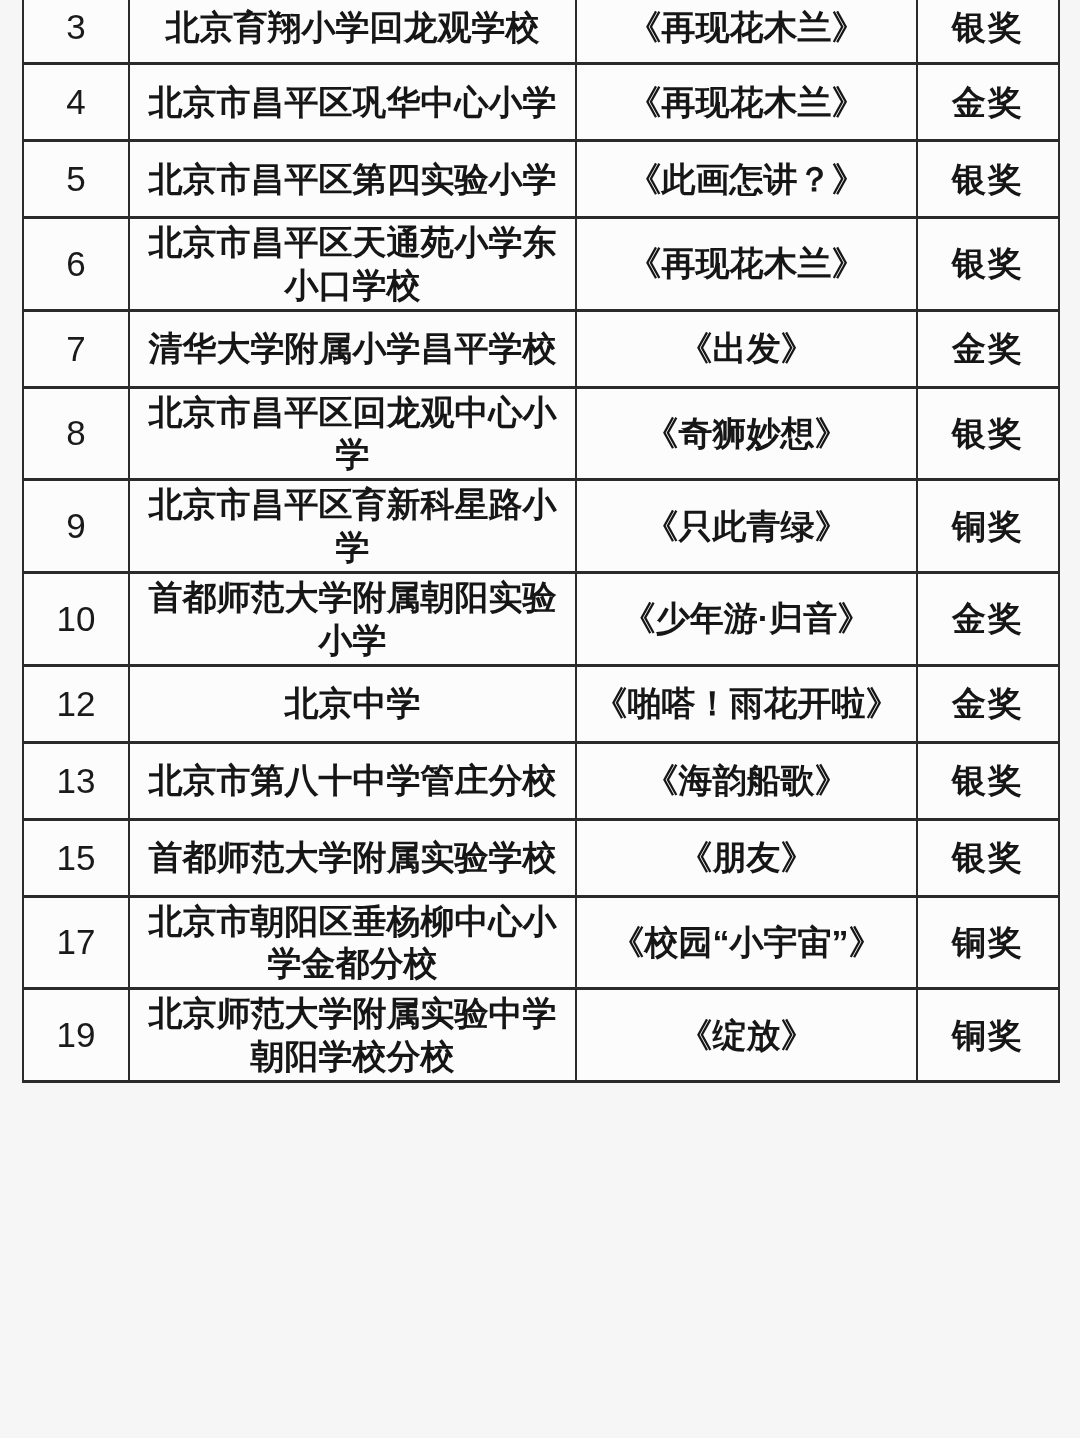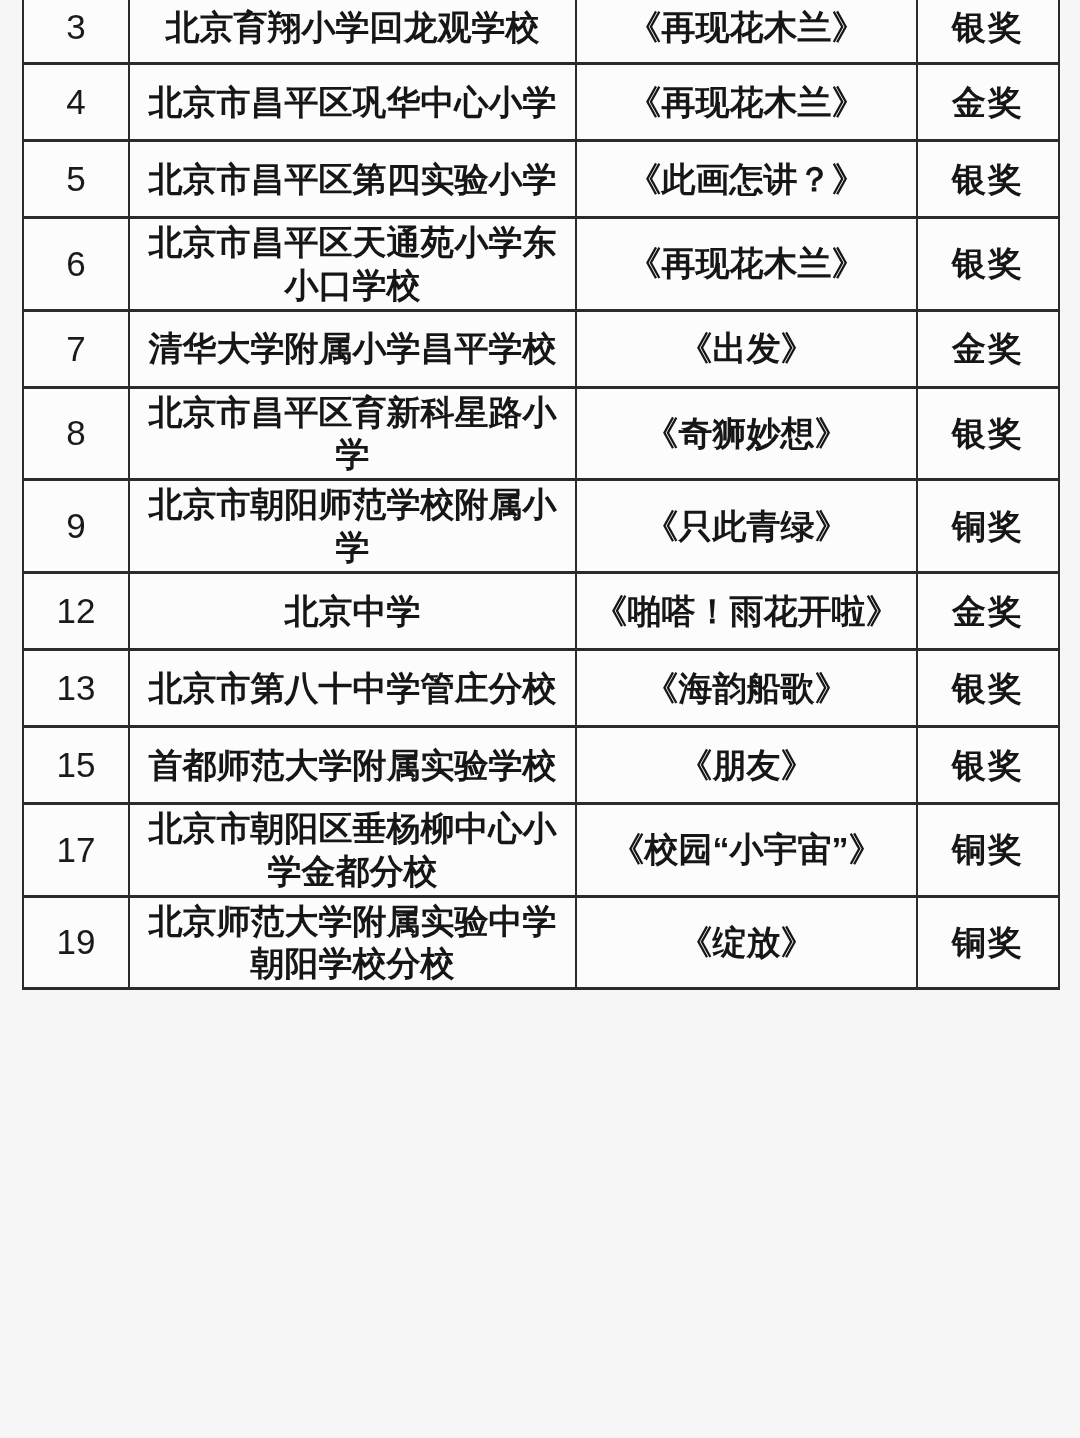--- a/index.html
+++ b/index.html
@@ -91,29 +91,35 @@
     <td class="c-award">银奖</td>
   </tr>
         <tr>
     <td class="c-no">7</td>
     <td class="c-school">清华大学附属小学昌平学校</td>
     <td class="c-work">《出发》</td>
     <td class="c-award">金奖</td>
   </tr>
         <tr>
     <td class="c-no">8</td>
-    <td class="c-school">北京市昌平区育新科星路小学</td>
+    <td class="c-school">北京市昌平区回龙观中心小学</td>
     <td class="c-work">《奇狮妙想》</td>
     <td class="c-award">银奖</td>
   </tr>
         <tr>
     <td class="c-no">9</td>
-    <td class="c-school">北京市朝阳师范学校附属小学</td>
+    <td class="c-school">北京市昌平区育新科星路小学</td>
     <td class="c-work">《只此青绿》</td>
     <td class="c-award">铜奖</td>
+  </tr>
+        <tr class="tall">
+    <td class="c-no">10</td>
+    <td class="c-school">首都师范大学附属朝阳实验小学</td>
+    <td class="c-work">《少年游·归音》</td>
+    <td class="c-award">金奖</td>
   </tr>
         <tr>
     <td class="c-no">12</td>
     <td class="c-school">北京中学</td>
     <td class="c-work">《啪嗒！雨花开啦》</td>
     <td class="c-award">金奖</td>
   </tr>
         <tr>
     <td class="c-no">13</td>
     <td class="c-school">北京市第八十中学管庄分校</td>

